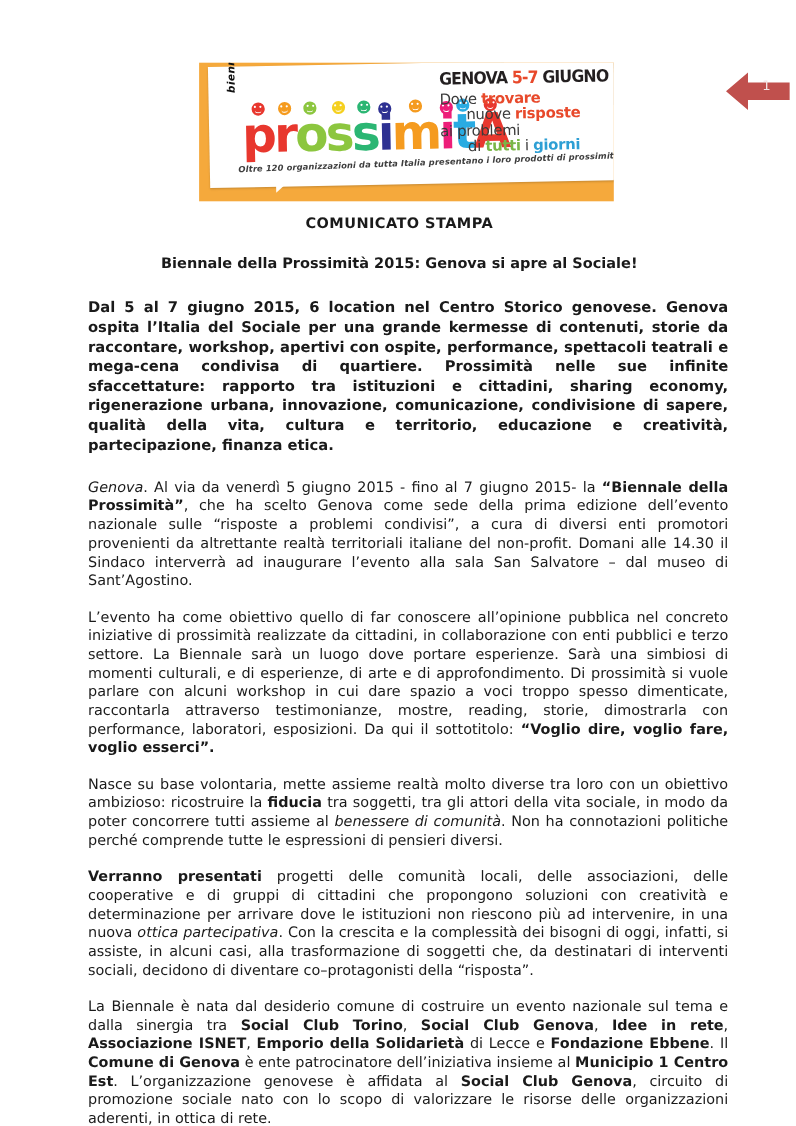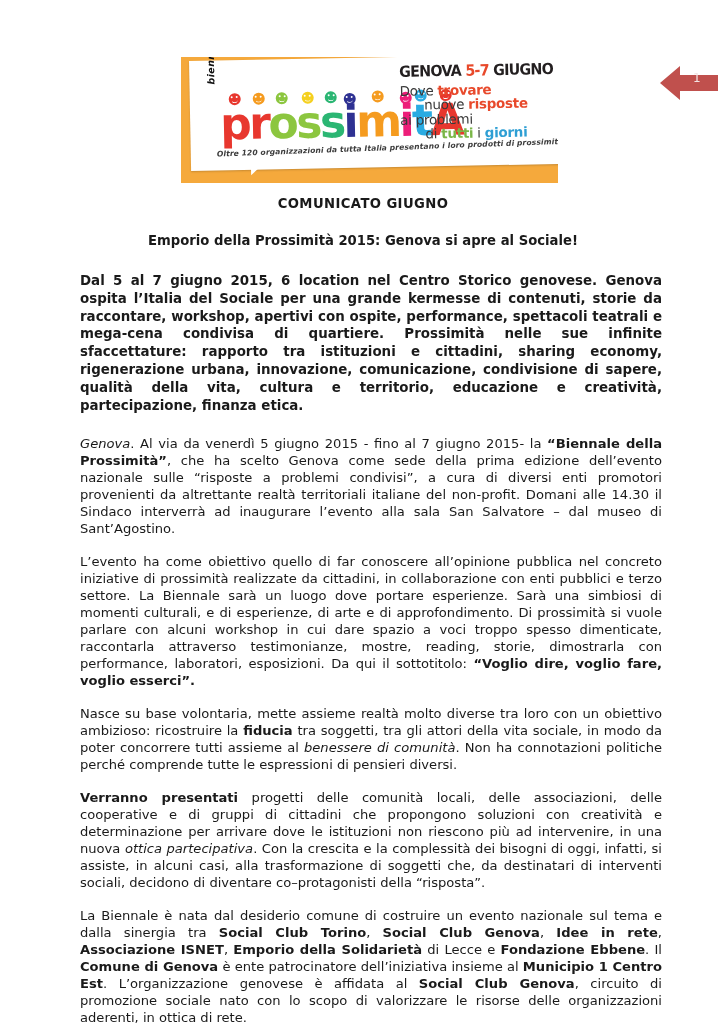--- a/index.html
+++ b/index.html
@@ -288,22 +288,22 @@
         </div>
       </div>
 
       <div class="banner-sub">Oltre 120 organizzazioni da tutta Italia presentano i loro prodotti di prossimità</div>
     </div>
     <div class="banner-tail"></div>
   </div>
 
   <div class="doc">
 
-    <div class="center-title">COMUNICATO GIUGNO</div>
-    <div class="center-sub">Emporio della Prossimità 2015: Genova si apre al Sociale!</div>
+    <div class="center-title">COMUNICATO STAMPA</div>
+    <div class="center-sub">Biennale della Prossimità 2015: Genova si apre al Sociale!</div>
 
     <p class="para lead">Dal 5 al 7 giugno 2015, 6 location nel Centro Storico genovese. Genova ospita l’Italia del Sociale per una grande kermesse di contenuti, storie da raccontare, workshop, apertivi con ospite, performance, spettacoli teatrali e mega-cena condivisa di quartiere. Prossimità nelle sue infinite sfaccettature: rapporto tra istituzioni e cittadini, sharing economy, rigenerazione urbana, innovazione, comunicazione, condivisione di sapere, qualità della vita, cultura e territorio, educazione e creatività, partecipazione, finanza etica.</p>
 
     <p class="para"><i>Genova</i><span>. Al via da venerdì 5 giugno 2015 - fino al 7 giugno 2015-  la </span><b>“Biennale della Prossimità”</b><span>, che ha scelto Genova come sede della prima edizione dell’evento nazionale sulle “risposte a problemi condivisi”, a cura di diversi enti promotori provenienti da altrettante realtà territoriali italiane del non-profit. Domani alle 14.30 il Sindaco interverrà ad inaugurare l’evento alla sala San Salvatore – dal museo di Sant’Agostino.</span></p>
 
     <p class="para"><span>L’evento ha come obiettivo quello di far conoscere all’opinione pubblica nel concreto iniziative di prossimità realizzate da cittadini, in collaborazione con enti pubblici e terzo settore. La Biennale sarà un luogo dove portare esperienze. Sarà una simbiosi di momenti culturali, e di esperienze, di arte e di approfondimento.  Di prossimità si vuole parlare con alcuni workshop in cui dare spazio a voci troppo spesso dimenticate, raccontarla attraverso testimonianze, mostre, reading, storie, dimostrarla con performance, laboratori, esposizioni. Da qui il sottotitolo: </span><b>“Voglio dire, voglio fare, voglio esserci”.</b></p>
 
     <p class="para"><span>Nasce su base volontaria, mette assieme realtà molto diverse tra loro con un obiettivo ambizioso: ricostruire la </span><b>fiducia</b><span> tra soggetti, tra gli attori della vita sociale, in modo da poter concorrere tutti assieme al </span><i>benessere di comunità</i><span>. Non ha connotazioni politiche perché comprende tutte le espressioni di pensieri diversi.</span></p>
 
     <p class="para"><b>Verranno presentati</b><span> progetti delle comunità locali, delle associazioni, delle cooperative e di gruppi di cittadini che propongono soluzioni con creatività e determinazione per arrivare dove le istituzioni non riescono più ad intervenire, in una nuova </span><i>ottica partecipativa</i><span>. Con la crescita e la complessità dei bisogni di oggi, infatti, si assiste, in alcuni casi, alla trasformazione di soggetti che, da destinatari di interventi sociali, decidono di diventare co–protagonisti della “risposta”.</span></p>

